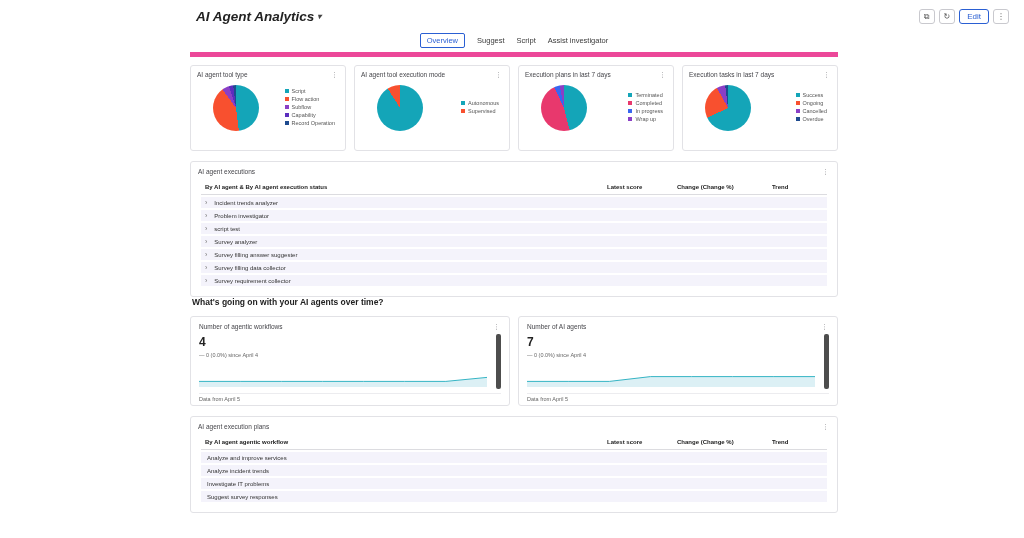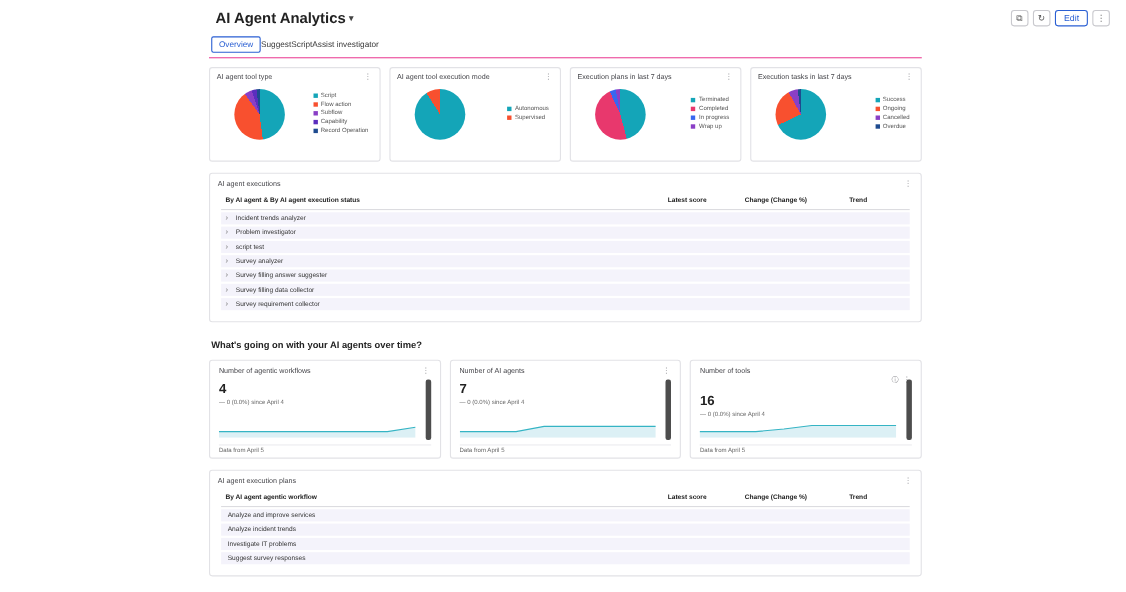--- a/index.html
+++ b/index.html
@@ -9,24 +9,24 @@
   
   .header-actions { position: absolute; top: 9px; right: 15px; display: flex; gap: 4px; align-items: center; }
   .icon-btn, .edit-btn { height: 15px; border: 1px solid #c9c9ce; border-radius: 3px; background: #fff; color: #555;
     font-size: 8px; line-height: 13px; padding: 0 4px; cursor: pointer; font-family: inherit; }
   .edit-btn { color: #2A5FD3; border-color: #2A5FD3; font-weight: normal; padding: 0 7px; }
   .kebab-btn { padding: 0 3px; }
 
   .content { margin-left: 190px; width: 648px; padding-top: 6px; }
 
   .title-row { height: 20px; display: flex; align-items: center; padding-left: 6px; }
-  .page-title { font-size: 13.5px; font-weight: bold; color: #222; cursor: pointer; }
+  .page-title { font-size: 13.5px; font-weight: bold; color: #222; cursor: pointer; font-style: italic; }
   .page-title .caret { font-size: 8px; color: #444; margin-left: 3px; vertical-align: 2px; }
 
-  .tabs { display: flex; align-items: center; margin-top: 7px; padding: 0 2px 4px 2px; border-bottom: 1px solid #ec4899; }
+  .tabs { display: flex; gap: 12px; align-items: center; margin-top: 7px; padding: 0 2px 4px 2px; border-bottom: 5px solid #ec4899; justify-content: center; }
   .tab { font-size: 7.5px; color: #3a3a3a; cursor: pointer; padding: 2px 0; }
   .tab.active { color: #2A5FD3; border: 1px solid #2A5FD3; border-radius: 2px; padding: 2px 6px; }
 
   .section-heading { font-size: 8.5px; font-weight: bold; color: #222; margin: 12px 0 0 2px; }
 
   .card { background: #fff; border: 1px solid #e2e2e6; border-radius: 3px; }
 
   
   .pie-row { display: flex; gap: 8px; margin-top: 8px; }
   .pie-card { flex: 1; height: 86px; padding: 5px 6px; position: relative; }
@@ -46,21 +46,21 @@
   .table { margin: 6px 10px 0; }
   .thead { display: flex; align-items: center; padding: 3px 0 4px; border-bottom: 1px solid #dcdce0; font-size: 6px; font-weight: bold; color: #222; }
   .col-name { flex: 1; padding-left: 4px; }
   .col-score { width: 70px; flex: none; }
   .col-change { width: 95px; flex: none; }
   .col-trend { width: 55px; flex: none; }
   .trow { display: flex; align-items: center; height: 11px; background: #F4F3FB; margin-top: 2px; font-size: 6px; color: #333; cursor: pointer; }
   .trow .chev { color: #777; font-size: 7px; margin: 0 3px 0 4px; line-height: 11px; }
   .plans .trow .col-name { padding-left: 6px; }
 
-  .section-heading.big { margin-top: 15px; }
+  .section-heading.big { margin-top: 0; }
 
   
   .metric-row { display: flex; gap: 8px; margin-top: 9px; }
   .metric-card { flex: 1; height: 90px; padding: 6px 8px; position: relative; }
   .metric-value { font-size: 12px; font-weight: bold; color: #222; margin-top: 5px; }
   .metric-delta { font-size: 5.5px; color: #666; margin-top: 3px; }
   .spark { position: absolute; left: 8px; right: 22px; top: 46px; height: 24px; }
   .spark svg { display: block; }
   .metric-footer { position: absolute; left: 8px; right: 8px; bottom: 3px; border-top: 1px solid #ececef; padding-top: 2px; font-size: 5.5px; color: #666; }
   .slider { position: absolute; right: 8px; top: 17px; width: 5px; height: 55px; background: #4D4D4D; border-radius: 2px; cursor: grab; }
@@ -294,38 +294,20 @@
         <div class="metric-delta">— 0 (0.0%) since April 4</div>
         <div class="spark">
             <svg viewBox="0 0 100 30" preserveAspectRatio="none" width="100%" height="100%">
               <polygon points="0.0,23 14.3,23 28.6,23 42.9,17 57.1,17 71.4,17 85.7,17 100.0,17 100,30 0,30" fill="#DCF0F5"></polygon>
               <polyline points="0.0,23 14.3,23 28.6,23 42.9,17 57.1,17 71.4,17 85.7,17 100.0,17" fill="none" stroke="#35B4C4" stroke-width="1" vector-effect="non-scaling-stroke"></polyline>
             </svg>
           </div>
         <div class="slider" style="background: rgb(77, 77, 77);"></div>
         <div class="metric-footer">Data from April 5</div>
       </div>
-      <div class="card metric-card">
-        <div class="card-top">
-          <span class="card-title">Number of tools</span>
-          <span>
-            <span class="info">ⓘ</span><span class="kebab">⋮</span>
-          </span>
-        </div>
-        <div class="metric-value">16</div>
-        <div class="metric-delta">— 0 (0.0%) since April 4</div>
-        <div class="spark">
-            <svg viewBox="0 0 100 30" preserveAspectRatio="none" width="100%" height="100%">
-              <polygon points="0.0,23 14.3,23 28.6,23 42.9,20 57.1,16 71.4,16 85.7,16 100.0,16 100,30 0,30" fill="#DCF0F5"></polygon>
-              <polyline points="0.0,23 14.3,23 28.6,23 42.9,20 57.1,16 71.4,16 85.7,16 100.0,16" fill="none" stroke="#35B4C4" stroke-width="1" vector-effect="non-scaling-stroke"></polyline>
-            </svg>
-          </div>
-        <div class="slider" style="background: rgb(77, 77, 77);"></div>
-        <div class="metric-footer">Data from April 5</div>
-      </div>
     </div>
 
     <div class="card table-card plans">
       <div class="card-top">
         <span class="card-title">AI agent execution plans</span>
         <span class="kebab">⋮</span>
       </div>
       <div class="table">
         <div class="thead">
           <span class="col-name">By AI agent agentic workflow</span>

